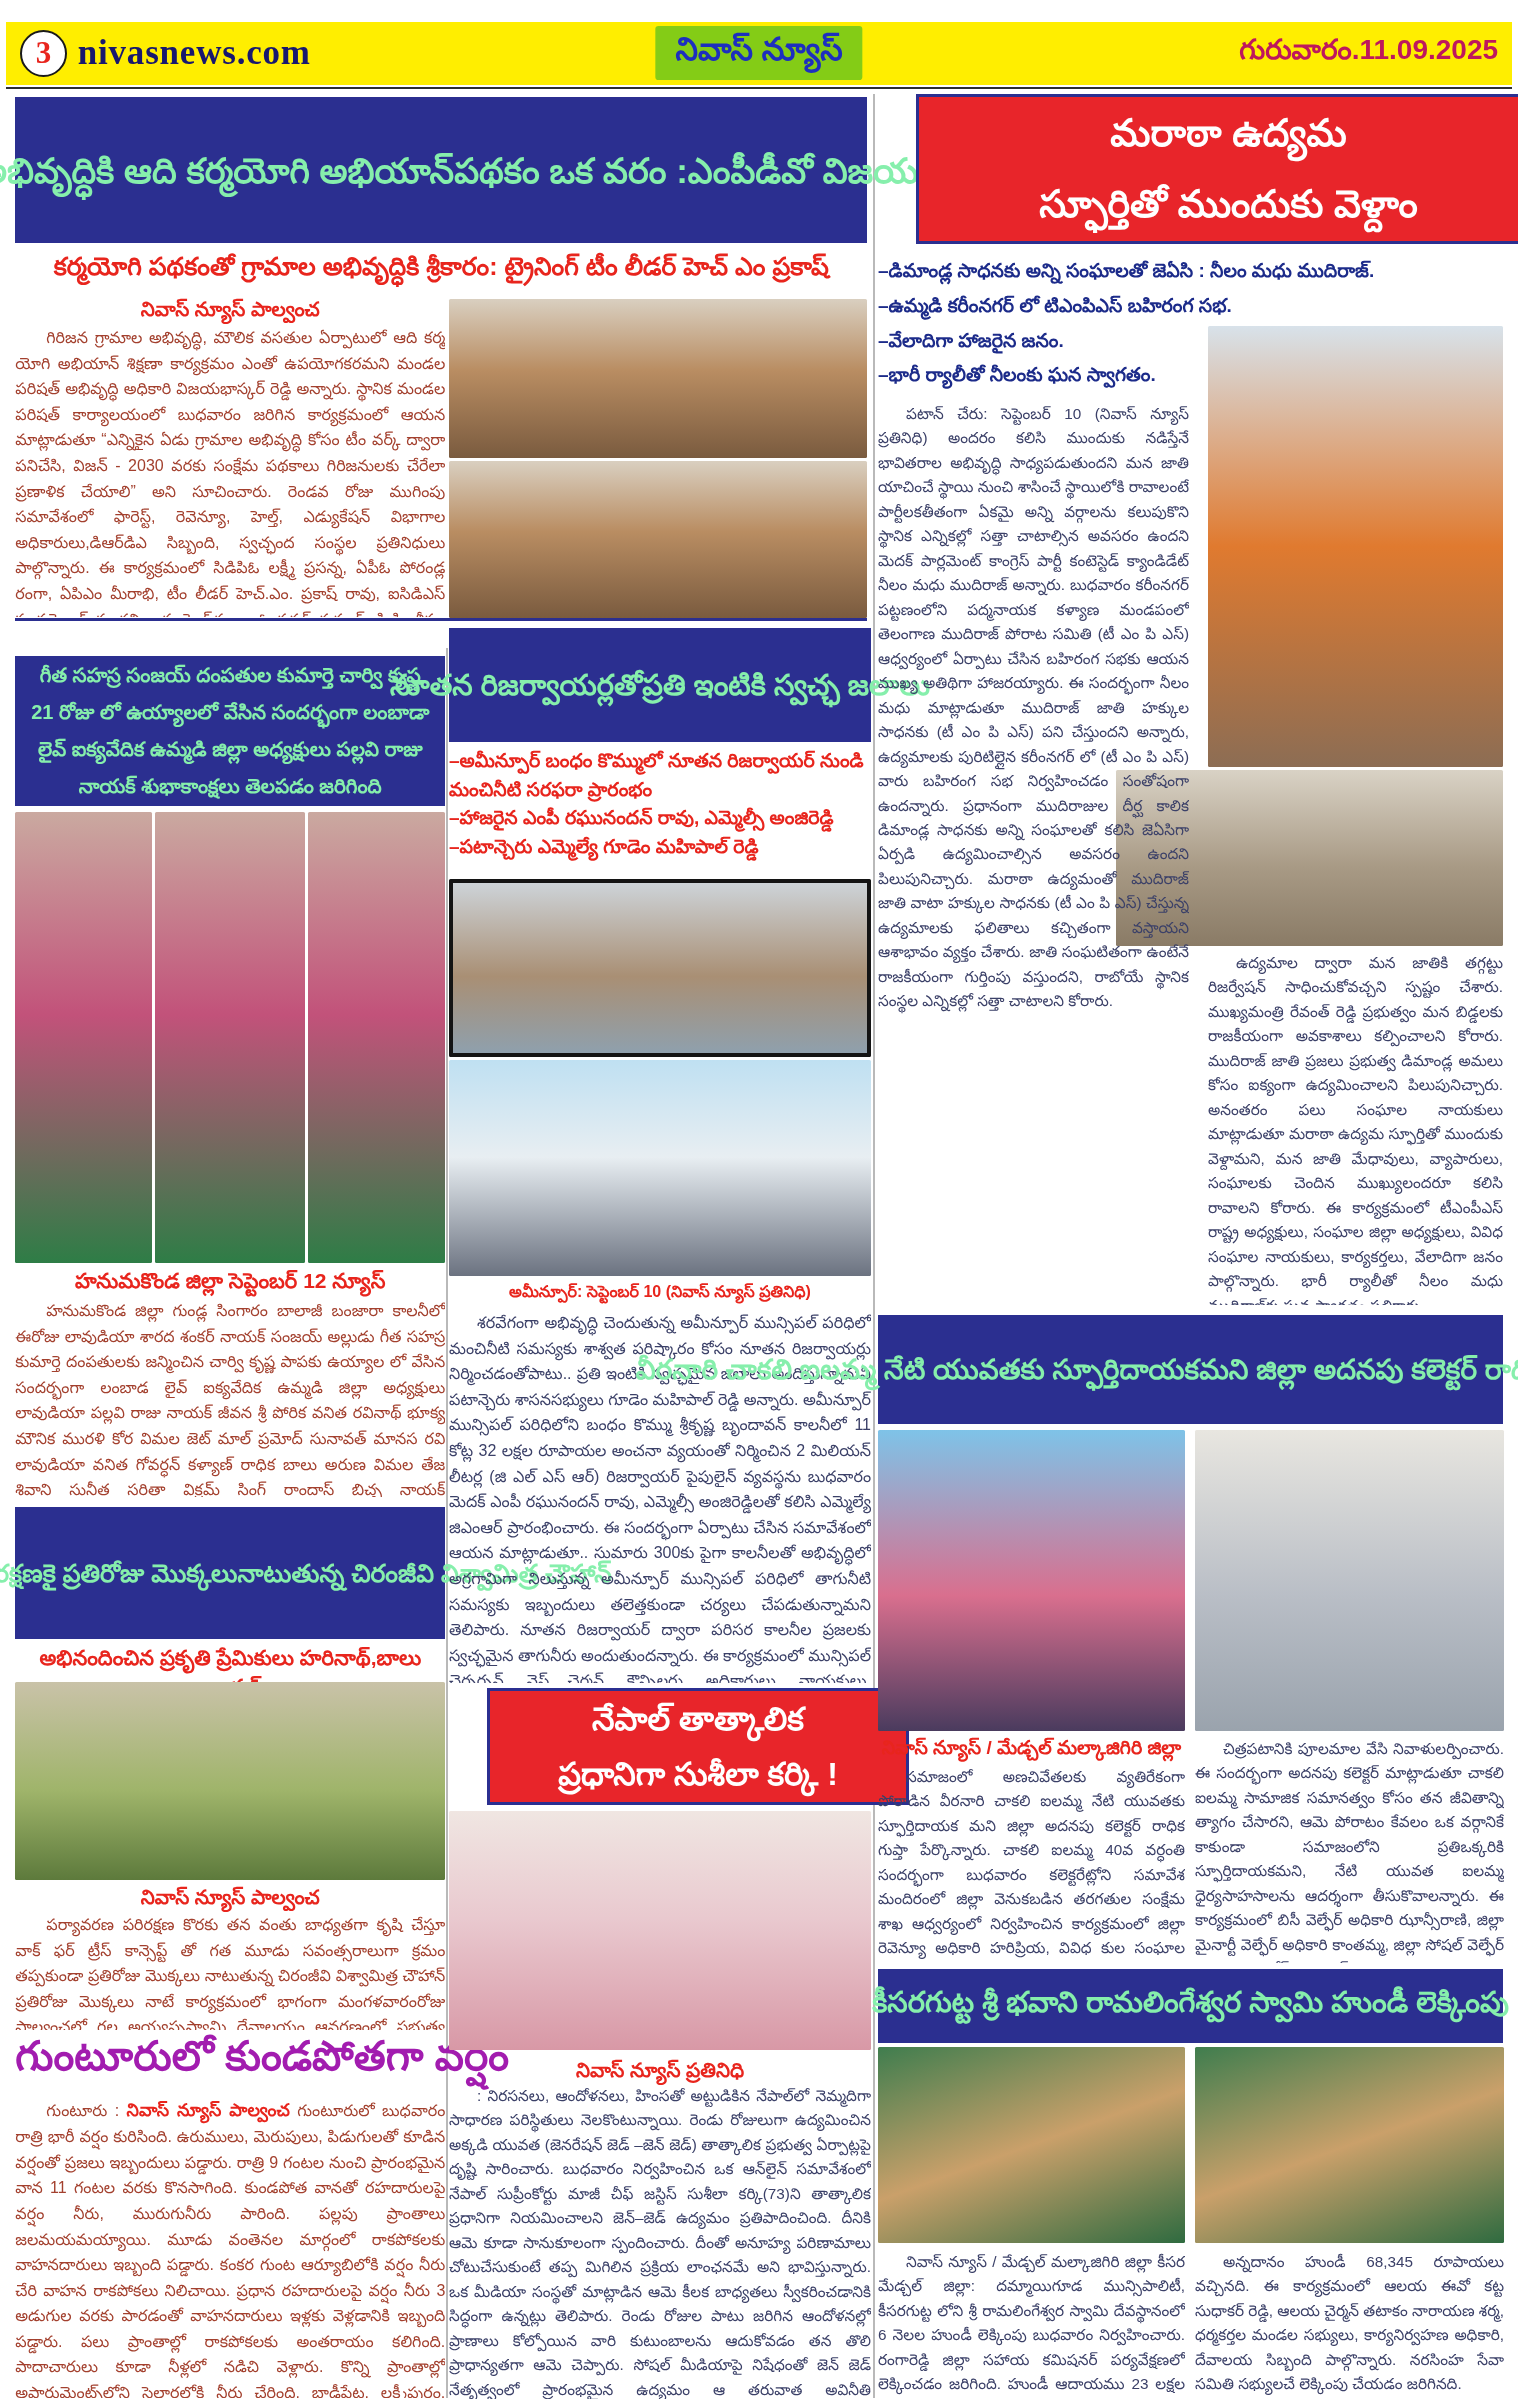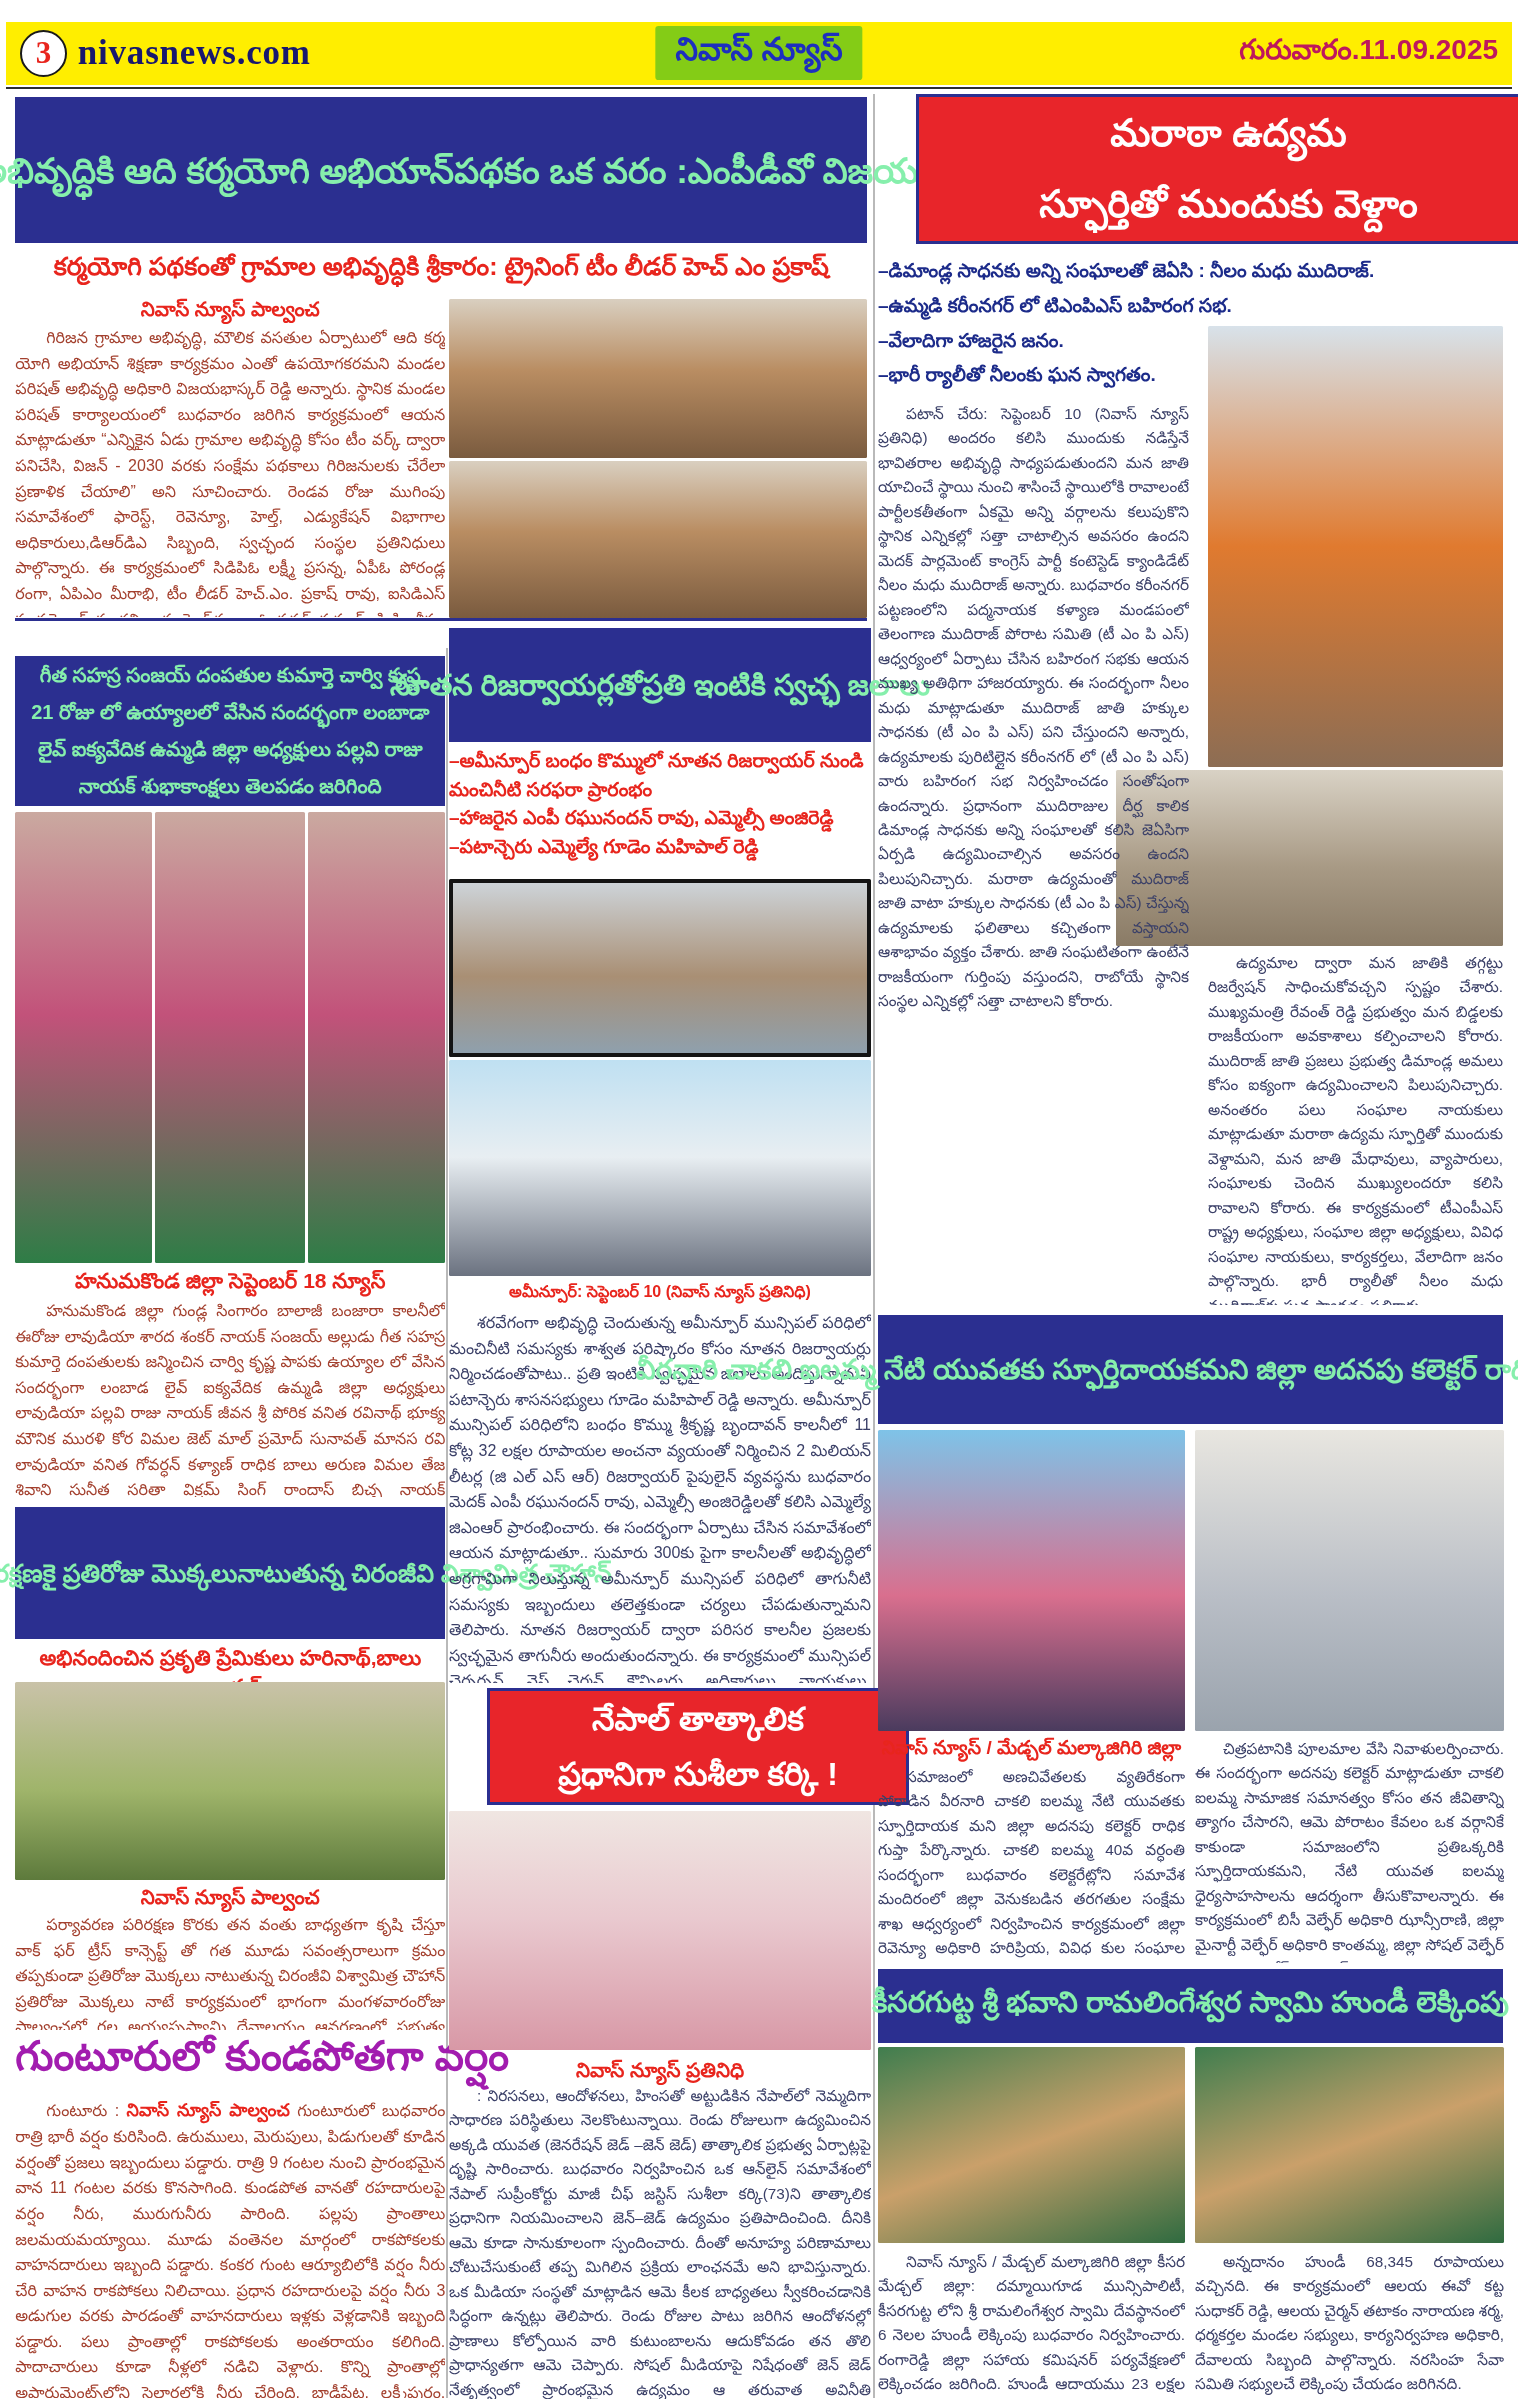--- a/index.html
+++ b/index.html
@@ -78,21 +78,21 @@
   <div class="abs body-brick" style="left:15.3px;top:325px;width:430px;height:292px;overflow:hidden;">గిరిజన గ్రామాల అభివృద్ధి, మౌలిక వసతుల ఏర్పాటులో ఆది కర్మ యోగి అభియాన్ శిక్షణా కార్యక్రమం ఎంతో ఉపయోగకరమని మండల పరిషత్ అభివృద్ధి అధికారి విజయభాస్కర్ రెడ్డి అన్నారు. స్థానిక మండల పరిషత్ కార్యాలయంలో బుధవారం జరిగిన కార్యక్రమంలో ఆయన మాట్లాడుతూ “ఎన్నికైన ఏడు గ్రామాల అభివృద్ధి కోసం టీం వర్క్ ద్వారా పనిచేసి, విజన్ - 2030 వరకు సంక్షేమ పథకాలు గిరిజనులకు చేరేలా ప్రణాళిక చేయాలి” అని సూచించారు. రెండవ రోజు ముగింపు సమావేశంలో ఫారెస్ట్, రెవెన్యూ, హెల్త్, ఎడ్యుకేషన్ విభాగాల అధికారులు,డిఆర్‌డిఎ సిబ్బంది, స్వచ్ఛంద సంస్థల ప్రతినిధులు పాల్గొన్నారు. ఈ కార్యక్రమంలో సిడిపిఓ లక్ష్మీ ప్రసన్న, ఏపీఓ పోరండ్ల రంగా, ఏపిఎం మీరాభి, టీం లీడర్ హెచ్.ఎం. ప్రకాష్ రావు, ఐసిడిఎస్ సూపర్వైజర్ మాధవి లత, హెచ్‌డబ్ల్యూ.ఓ పవన్ కుమార్, సి.సి. శ్రీను, హెల్త్ సూపర్వైజర్ సదల దేవి, హెచ్ఎంలు భద్రు,విజయ కుమారి తదితరులు పాల్గొన్నారు.</div>
   <div class="abs photo ph-meeting" style="left:449px;top:299px;width:418px;height:159px;"></div>
   <div class="abs photo ph-meeting" style="left:449px;top:461px;width:418px;height:157px;"></div>
 
   <div class="abs hbox-blue" style="left:15.3px;top:656px;width:430px;height:150px;padding:6.1px 10.7px;">
     <div style="font-size:20px;font-weight:bold;line-height:1.85;">గీత సహస్ర సంజయ్ దంపతుల కుమార్తె చార్వి కృష్ణ 21 రోజు లో ఉయ్యాలలో వేసిన సందర్భంగా లంబాడా లైవ్ ఐక్యవేదిక ఉమ్మడి జిల్లా అధ్యక్షులు పల్లవి రాజు నాయక్ శుభాకాంక్షలు తెలపడం జరిగింది</div>
   </div>
   <div class="abs photo ph-cradle" style="left:15.3px;top:812px;width:137px;height:451px;"></div>
   <div class="abs photo ph-cradle" style="left:155px;top:812px;width:150px;height:451px;"></div>
   <div class="abs photo ph-cradle" style="left:308px;top:812px;width:137px;height:451px;"></div>
-  <div class="abs byline-red" style="left:15.3px;top:1269px;width:430px;font-size:21px;">హనుమకొండ జిల్లా సెప్టెంబర్ 18 న్యూస్</div>
+  <div class="abs byline-red" style="left:15.3px;top:1269px;width:430px;font-size:21px;">హనుమకొండ జిల్లా సెప్టెంబర్ 12 న్యూస్</div>
   <div class="abs body-brick" style="left:15.3px;top:1298px;width:430px;height:199px;overflow:hidden;">హనుమకొండ జిల్లా గుండ్ల సింగారం బాలాజీ బంజారా కాలనీలో ఈరోజు లావుడియా శారద శంకర్ నాయక్ సంజయ్ అల్లుడు గీత సహస్ర కుమార్తె దంపతులకు జన్మించిన చార్వి కృష్ణ పాపకు ఉయ్యాల లో వేసిన సందర్భంగా లంబాడ లైవ్ ఐక్యవేదిక ఉమ్మడి జిల్లా అధ్యక్షులు లావుడియా పల్లవి రాజు నాయక్ జీవన శ్రీ పోరిక వనిత రవినాథ్ భూక్య మౌనిక మురళి కోర విమల జెట్ మాల్ ప్రమోద్ సునావత్ మానస రవి లావుడియా వనిత గోవర్ధన్ కళ్యాణ్ రాధిక బాలు అరుణ విమల తేజ శివాని సునీత సరితా విక్రమ్ సింగ్ రాందాస్ బిచ్చ నాయక్ బంధుమిత్రులు మొదలైన వారు పాల్గొని శుభాకాంక్షలు తెలపడం జరిగింది</div>
 
   <div class="abs hbox-blue" style="left:15.3px;top:1507px;width:430px;height:132px;">
     <div class="hl" style="font-size:25px;line-height:61px;">పర్యావరణ పరిరక్షణకై ప్రతిరోజు మొక్కలు</div>
     <div class="hl" style="font-size:25px;line-height:61px;">నాటుతున్న చిరంజీవి విశ్వామిత్ర చౌహాన్</div>
   </div>
   <div class="abs subhead-red" style="left:15.3px;top:1646px;width:430px;font-size:21px;">అభినందించిన ప్రకృతి ప్రేమికులు హరినాథ్,బాలు నాయక్</div>
   <div class="abs photo ph-tree" style="left:15.3px;top:1682px;width:430px;height:198px;"></div>
   <div class="abs byline-red" style="left:15.3px;top:1886px;width:430px;font-size:20px;">నివాస్ న్యూస్ పాల్వంచ</div>
   <div class="abs body-brick" style="left:15.3px;top:1912px;width:430px;height:118px;overflow:hidden;">పర్యావరణ పరిరక్షణ కొరకు తన వంతు బాధ్యతగా కృషి చేస్తూ వాక్ ఫర్ ట్రీస్ కాన్సెప్ట్ తో గత మూడు సవంత్సరాలుగా క్రమం తప్పకుండా ప్రతిరోజు మొక్కలు నాటుతున్న చిరంజీవి విశ్వామిత్ర చౌహాన్ ప్రతిరోజు మొక్కలు నాటే కార్యక్రమంలో భాగంగా మంగళవారంరోజు పాల్వంచలో గల అయ్యప్పస్వామి దేవాలయం ఆవరణంలో ప్రభుత్వ ఆంగ్ల ఉపాధ్యాయులు బాలుతో సీడ్ మ్యాన్ ఆఫ్ ఇండియా హరినాథ్ తో కలిసి రుద్రాక్ష మొక్కలు నాటారు.</div>

